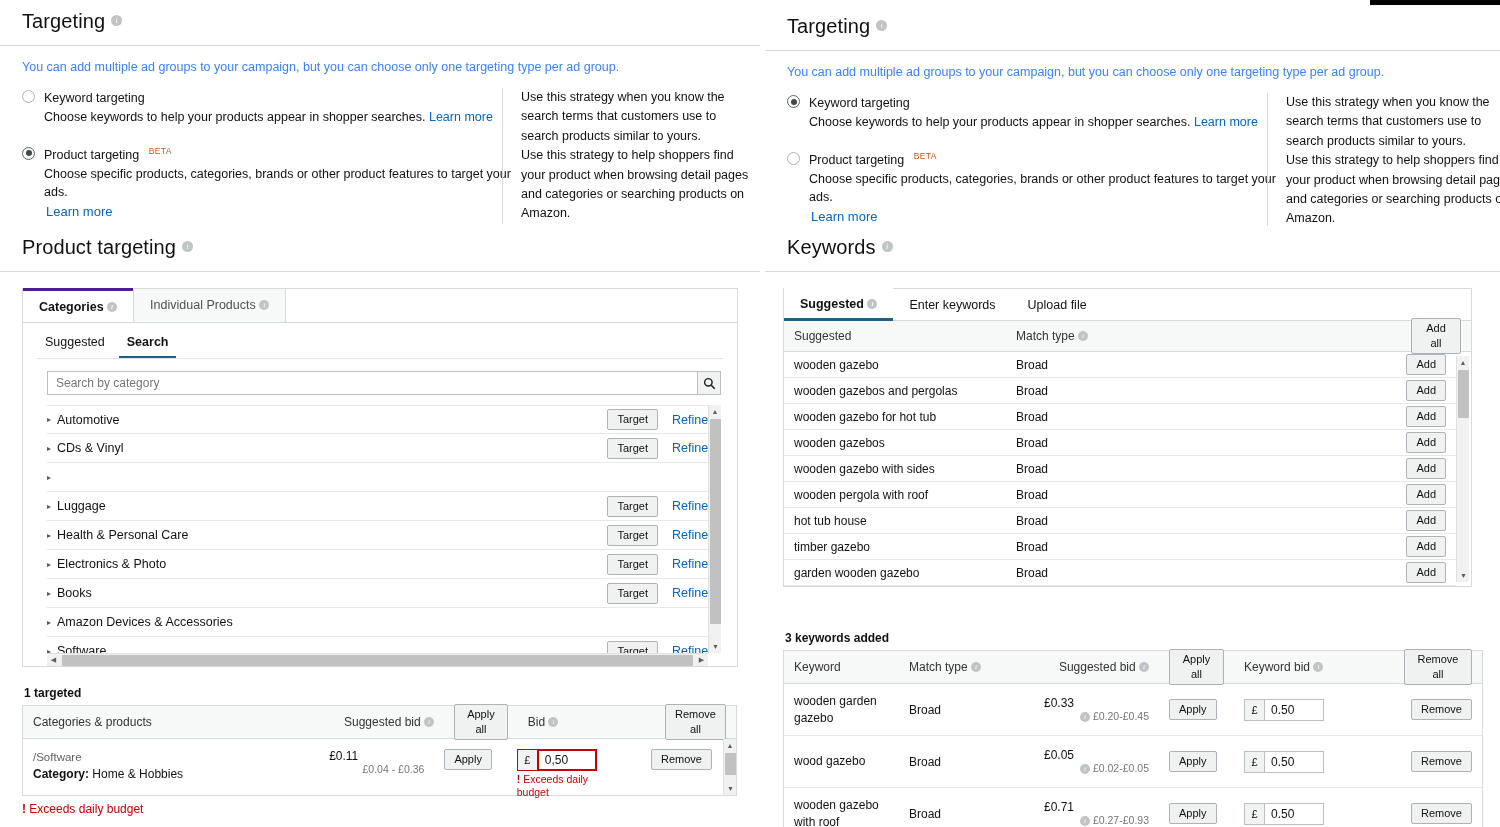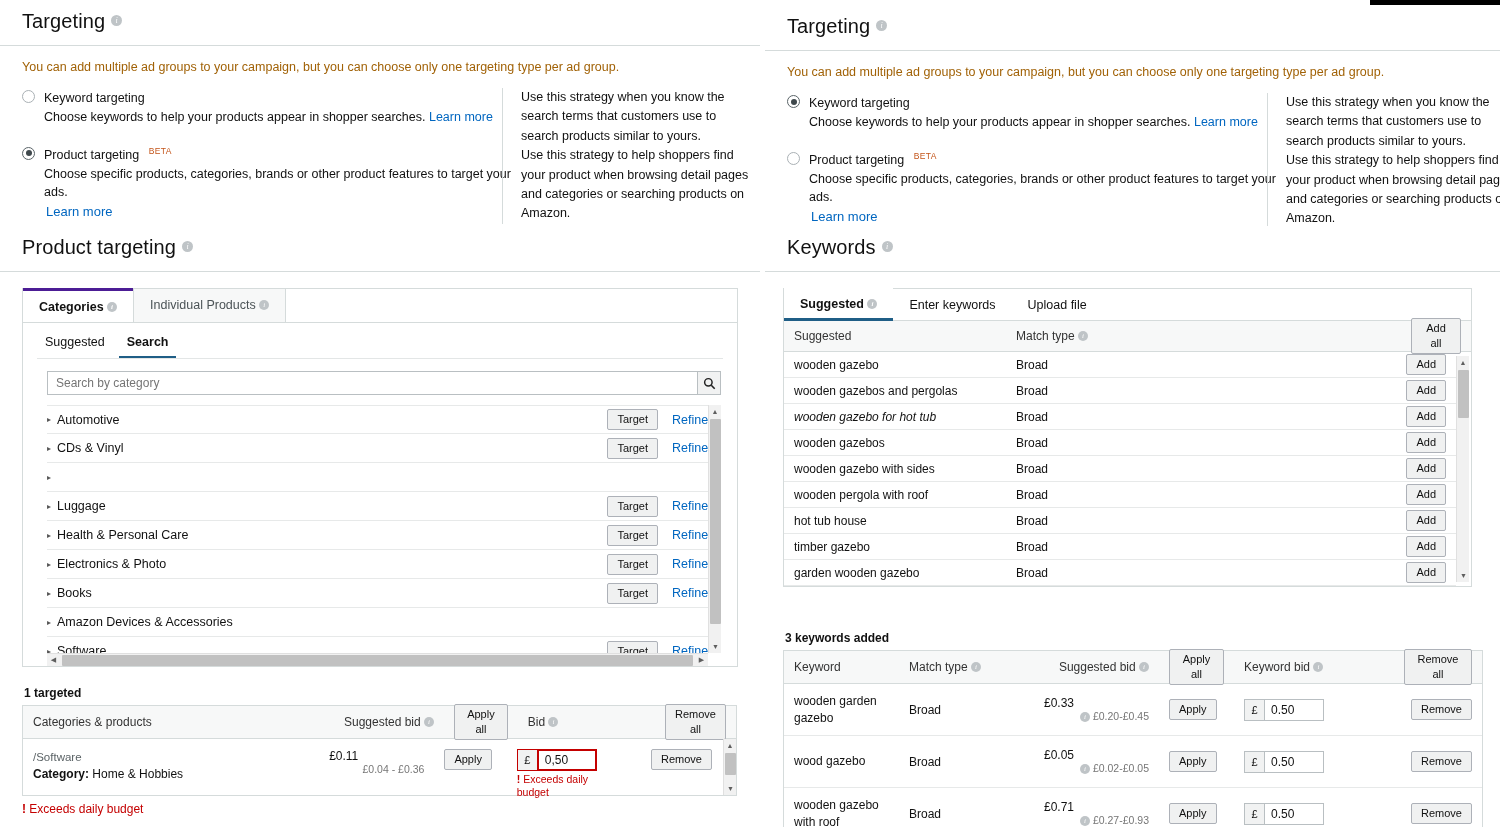--- a/index.html
+++ b/index.html
@@ -25,21 +25,21 @@
   .body-pad { padding: 16px 22px 0 22px; }
 
   .info-icon {
     display: inline-block; width: 11px; height: 11px; border-radius: 50%;
     background: #bfc4c7; color: #fff; font-size: 8px; line-height: 11px;
     text-align: center; font-style: italic; font-family: "Liberation Serif", serif;
     vertical-align: middle; position: relative; top: -1px;
   }
   .info-icon.sm { width: 10px; height: 10px; line-height: 10px; font-size: 7px; }
 
-  .lead { font-size: 12.5px; color: #a16207; margin: 0 0 14px 0; }
+  .lead { font-size: 12.5px; color: #3b82f6; margin: 0 0 14px 0; }
 
   
   .radio-group { position: relative; }
   .radio-row { display: flex; align-items: flex-start; margin-bottom: 14px; }
   .radio {
     width: 13px; height: 13px; border-radius: 50%;
     border: 1px solid #aab1b5; background: #fff;
     margin-right: 9px; flex: 0 0 13px; margin-top: 2px;
     position: relative;
   }
@@ -449,21 +449,21 @@
                 <div class="c" style="width:222px;">wooden gazebo</div>
                 <div class="c" style="flex:1;">Broad</div>
                 <div class="c" style="width:62px; text-align:right;"><button class="btn">Add</button></div>
               </div>
               <div class="tbl-row" style="height: 26px; border-bottom: 1px solid rgb(231, 233, 233);">
                 <div class="c" style="width:222px;">wooden gazebos and pergolas</div>
                 <div class="c" style="flex:1;">Broad</div>
                 <div class="c" style="width:62px; text-align:right;"><button class="btn">Add</button></div>
               </div>
               <div class="tbl-row" style="height: 26px; border-bottom: 1px solid rgb(231, 233, 233);">
-                <div class="c" style="width:222px;font-style:italic;">wooden gazebo for hot tub</div>
+                <div class="c" style="width:222px;">wooden gazebo for hot tub</div>
                 <div class="c" style="flex:1;">Broad</div>
                 <div class="c" style="width:62px; text-align:right;"><button class="btn">Add</button></div>
               </div>
               <div class="tbl-row" style="height: 26px; border-bottom: 1px solid rgb(231, 233, 233);">
                 <div class="c" style="width:222px;">wooden gazebos</div>
                 <div class="c" style="flex:1;">Broad</div>
                 <div class="c" style="width:62px; text-align:right;"><button class="btn">Add</button></div>
               </div>
               <div class="tbl-row" style="height: 26px; border-bottom: 1px solid rgb(231, 233, 233);">
                 <div class="c" style="width:222px;">wooden gazebo with sides</div>

